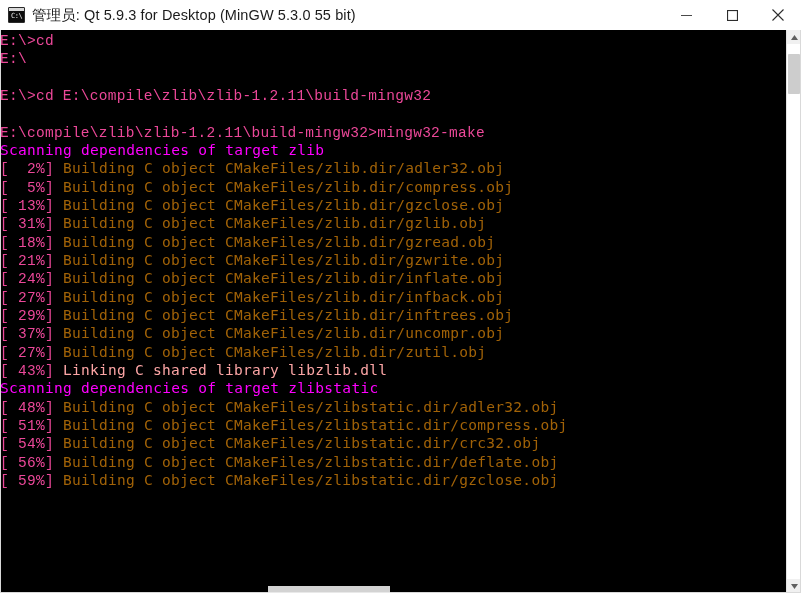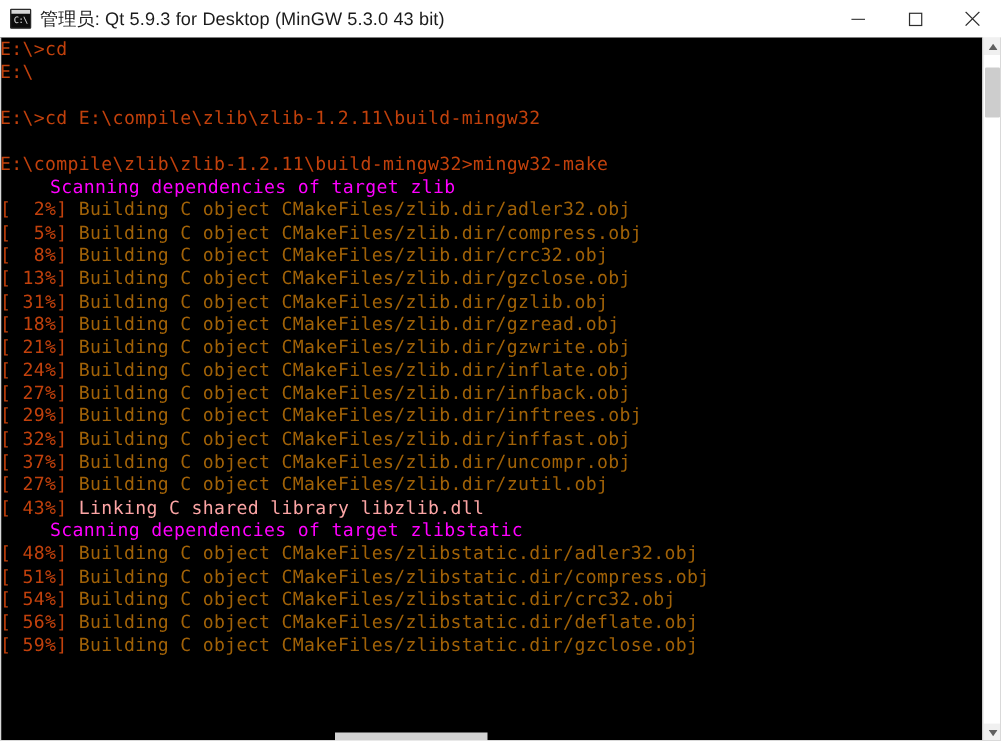--- a/index.html
+++ b/index.html
@@ -112,24 +112,24 @@
   .line {
     height: 18.33px;
     line-height: 18.33px;
     white-space: pre;
     font-family: "DejaVu Sans Mono", "Liberation Mono", monospace;
     font-size: 14.5px;
     letter-spacing: 0.28px;
     color: #c0c0c0;
   }
   .seg { white-space: pre; }
-  .c-gray   { color: #c2410c; }
+  .c-gray   { color: #ec4899; font-family: Liberation Mono, monospace; }
   .c-green  { color: #a16207; }
   .c-bgreen { color: #fca5a5; }
-  .c-magenta{ color: #ff00ff; padding-left: 40px; }
+  .c-magenta{ color: #ff00ff; }
 
   
   #scrollbar {
     position: absolute;
     right: 0; top: 0;
     width: 15px;
     height: 563px;
     background: #f0f0f0;
     border-left: 1px solid #e3e3e3;
     box-sizing: border-box;
@@ -193,21 +193,21 @@
 </head>
 <body>
 
 <div id="window">
 
   <div id="titlebar">
     <div id="title-icon">
       <div class="bar"></div>
       <div class="prompt">C:\</div>
     </div>
-    <div id="title-text">管理员: Qt 5.9.3 for Desktop (MinGW 5.3.0 43 bit)</div>
+    <div id="title-text">管理员: Qt 5.9.3 for Desktop (MinGW 5.3.0 55 bit)</div>
 
     <div id="window-controls">
       <div class="win-btn">
         <svg width="11" height="11" viewBox="0 0 11 11" aria-hidden="true">
           <rect x="0" y="5" width="11" height="1" fill="#4a4a4a"></rect>
         </svg>
       </div>
       <div class="win-btn">
         <svg width="11" height="11" viewBox="0 0 11 11" aria-hidden="true">
           <rect x="0.5" y="0.5" width="10" height="10" fill="none" stroke="#2d2d2d" stroke-width="1.2"></rect>
@@ -226,29 +226,27 @@
       <div id="console-lines">
           <div class="line"><span class="seg c-gray">E:\&gt;cd</span></div>
           <div class="line"><span class="seg c-gray">E:\</span></div>
           <div class="line"><span class="seg c-gray"></span></div>
           <div class="line"><span class="seg c-gray">E:\&gt;cd E:\compile\zlib\zlib-1.2.11\build-mingw32</span></div>
           <div class="line"><span class="seg c-gray"></span></div>
           <div class="line"><span class="seg c-gray">E:\compile\zlib\zlib-1.2.11\build-mingw32&gt;mingw32-make</span></div>
           <div class="line"><span class="seg c-magenta">Scanning dependencies of target zlib</span></div>
           <div class="line"><span class="seg c-gray">[  2%] </span><span class="seg c-green">Building C object CMakeFiles/zlib.dir/adler32.obj</span></div>
           <div class="line"><span class="seg c-gray">[  5%] </span><span class="seg c-green">Building C object CMakeFiles/zlib.dir/compress.obj</span></div>
-          <div class="line"><span class="seg c-gray">[  8%] </span><span class="seg c-green">Building C object CMakeFiles/zlib.dir/crc32.obj</span></div>
           <div class="line"><span class="seg c-gray">[ 13%] </span><span class="seg c-green">Building C object CMakeFiles/zlib.dir/gzclose.obj</span></div>
           <div class="line"><span class="seg c-gray">[ 31%] </span><span class="seg c-green">Building C object CMakeFiles/zlib.dir/gzlib.obj</span></div>
           <div class="line"><span class="seg c-gray">[ 18%] </span><span class="seg c-green">Building C object CMakeFiles/zlib.dir/gzread.obj</span></div>
           <div class="line"><span class="seg c-gray">[ 21%] </span><span class="seg c-green">Building C object CMakeFiles/zlib.dir/gzwrite.obj</span></div>
           <div class="line"><span class="seg c-gray">[ 24%] </span><span class="seg c-green">Building C object CMakeFiles/zlib.dir/inflate.obj</span></div>
           <div class="line"><span class="seg c-gray">[ 27%] </span><span class="seg c-green">Building C object CMakeFiles/zlib.dir/infback.obj</span></div>
           <div class="line"><span class="seg c-gray">[ 29%] </span><span class="seg c-green">Building C object CMakeFiles/zlib.dir/inftrees.obj</span></div>
-          <div class="line"><span class="seg c-gray">[ 32%] </span><span class="seg c-green">Building C object CMakeFiles/zlib.dir/inffast.obj</span></div>
           <div class="line"><span class="seg c-gray">[ 37%] </span><span class="seg c-green">Building C object CMakeFiles/zlib.dir/uncompr.obj</span></div>
           <div class="line"><span class="seg c-gray">[ 27%] </span><span class="seg c-green">Building C object CMakeFiles/zlib.dir/zutil.obj</span></div>
           <div class="line"><span class="seg c-gray">[ 43%] </span><span class="seg c-bgreen">Linking C shared library libzlib.dll</span></div>
           <div class="line"><span class="seg c-magenta">Scanning dependencies of target zlibstatic</span></div>
           <div class="line"><span class="seg c-gray">[ 48%] </span><span class="seg c-green">Building C object CMakeFiles/zlibstatic.dir/adler32.obj</span></div>
           <div class="line"><span class="seg c-gray">[ 51%] </span><span class="seg c-green">Building C object CMakeFiles/zlibstatic.dir/compress.obj</span></div>
           <div class="line"><span class="seg c-gray">[ 54%] </span><span class="seg c-green">Building C object CMakeFiles/zlibstatic.dir/crc32.obj</span></div>
           <div class="line"><span class="seg c-gray">[ 56%] </span><span class="seg c-green">Building C object CMakeFiles/zlibstatic.dir/deflate.obj</span></div>
           <div class="line"><span class="seg c-gray">[ 59%] </span><span class="seg c-green">Building C object CMakeFiles/zlibstatic.dir/gzclose.obj</span></div>
         </div>

